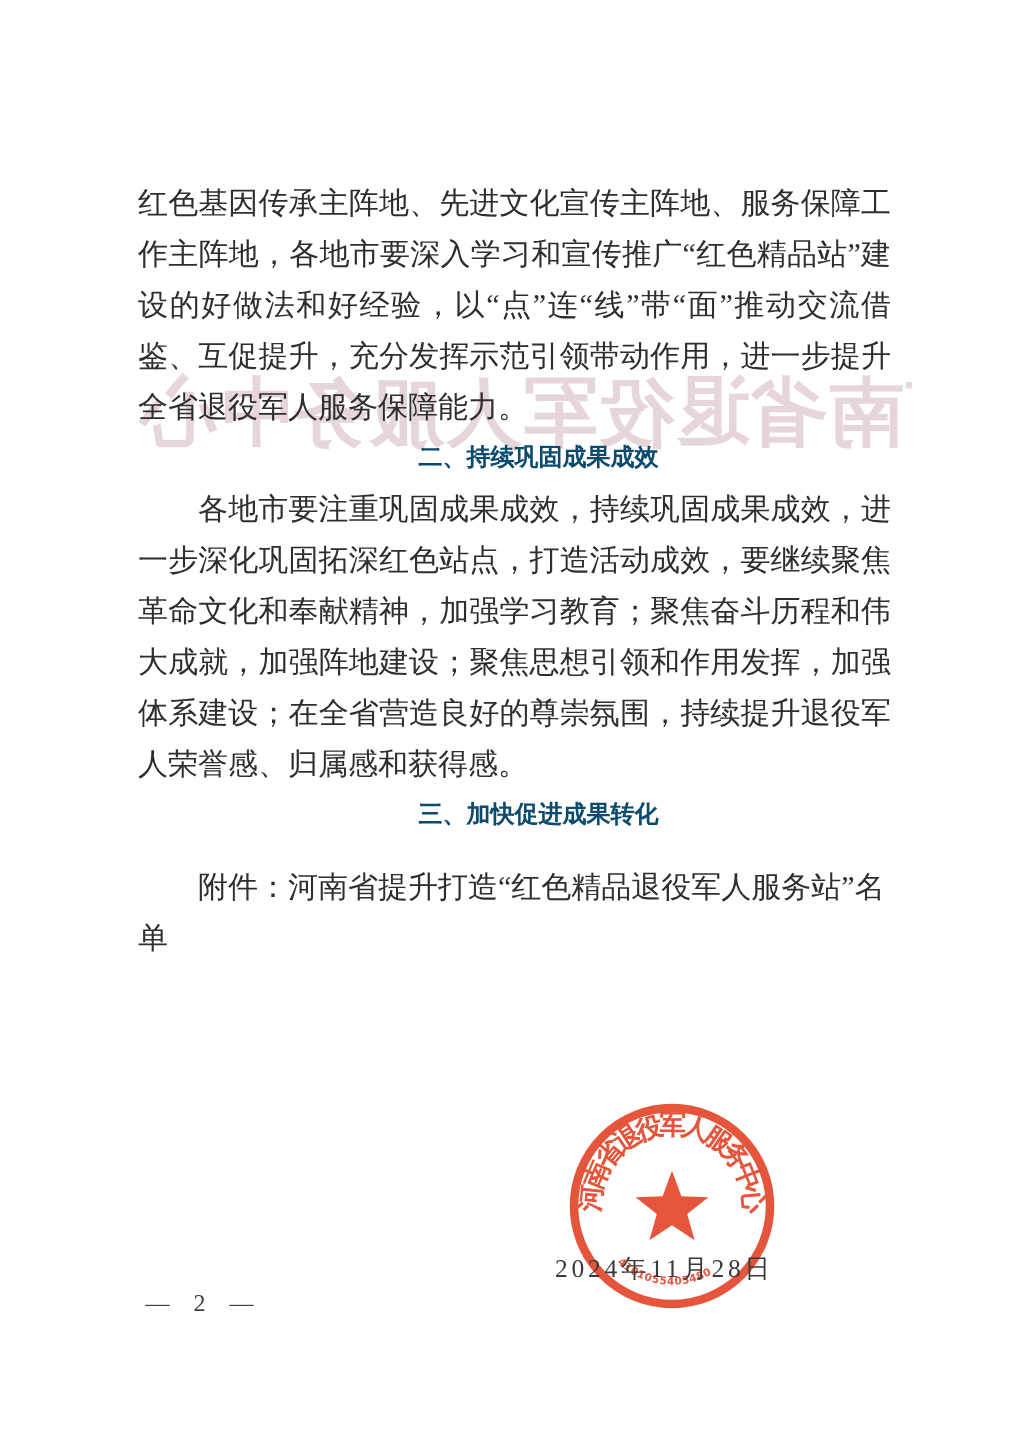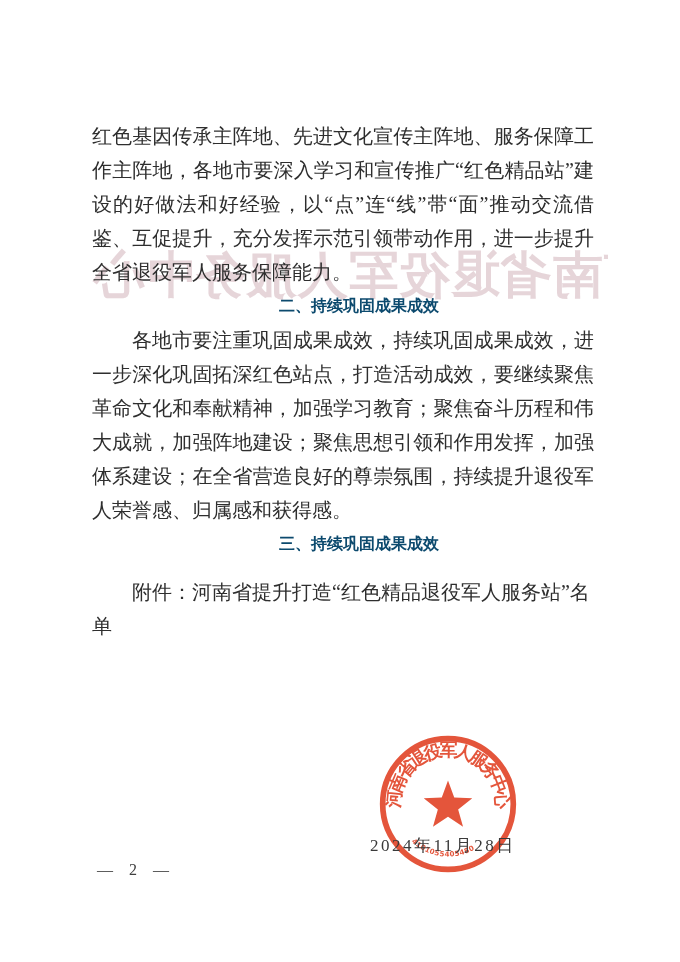--- a/index.html
+++ b/index.html
@@ -99,21 +99,21 @@
     <span class="ghost">河南省退役军人服务中心</span>
   </div>
 
   <div class="content">
     <p class="para-continuation">红色基因传承主阵地、先进文化宣传主阵地、服务保障工作主阵地，各地市要深入学习和宣传推广“红色精品站”建设的好做法和好经验，以“点”连“线”带“面”推动交流借鉴、互促提升，充分发挥示范引领带动作用，进一步提升全省退役军人服务保障能力。</p>
 
     <h2 class="section-heading">二、持续巩固成果成效</h2>
 
     <p class="para-body">各地市要注重巩固成果成效，持续巩固成果成效，进一步深化巩固拓深红色站点，打造活动成效，要继续聚焦革命文化和奉献精神，加强学习教育；聚焦奋斗历程和伟大成就，加强阵地建设；聚焦思想引领和作用发挥，加强体系建设；在全省营造良好的尊崇氛围，持续提升退役军人荣誉感、归属感和获得感。</p>
 
-    <h2 class="section-heading">三、持续巩固成果成效</h2>
+    <h2 class="section-heading">三、加快促进成果转化</h2>
 
 
     <p class="attachment-line">附件：河南省提升打造“红色精品退役军人服务站”名单</p>
   </div>
 
   <div class="seal">
     <svg viewBox="0 0 200 200" width="144" height="142">
 
       <circle cx="100" cy="100" r="92" fill="none" stroke="#e2472b" stroke-width="8"></circle>
 

